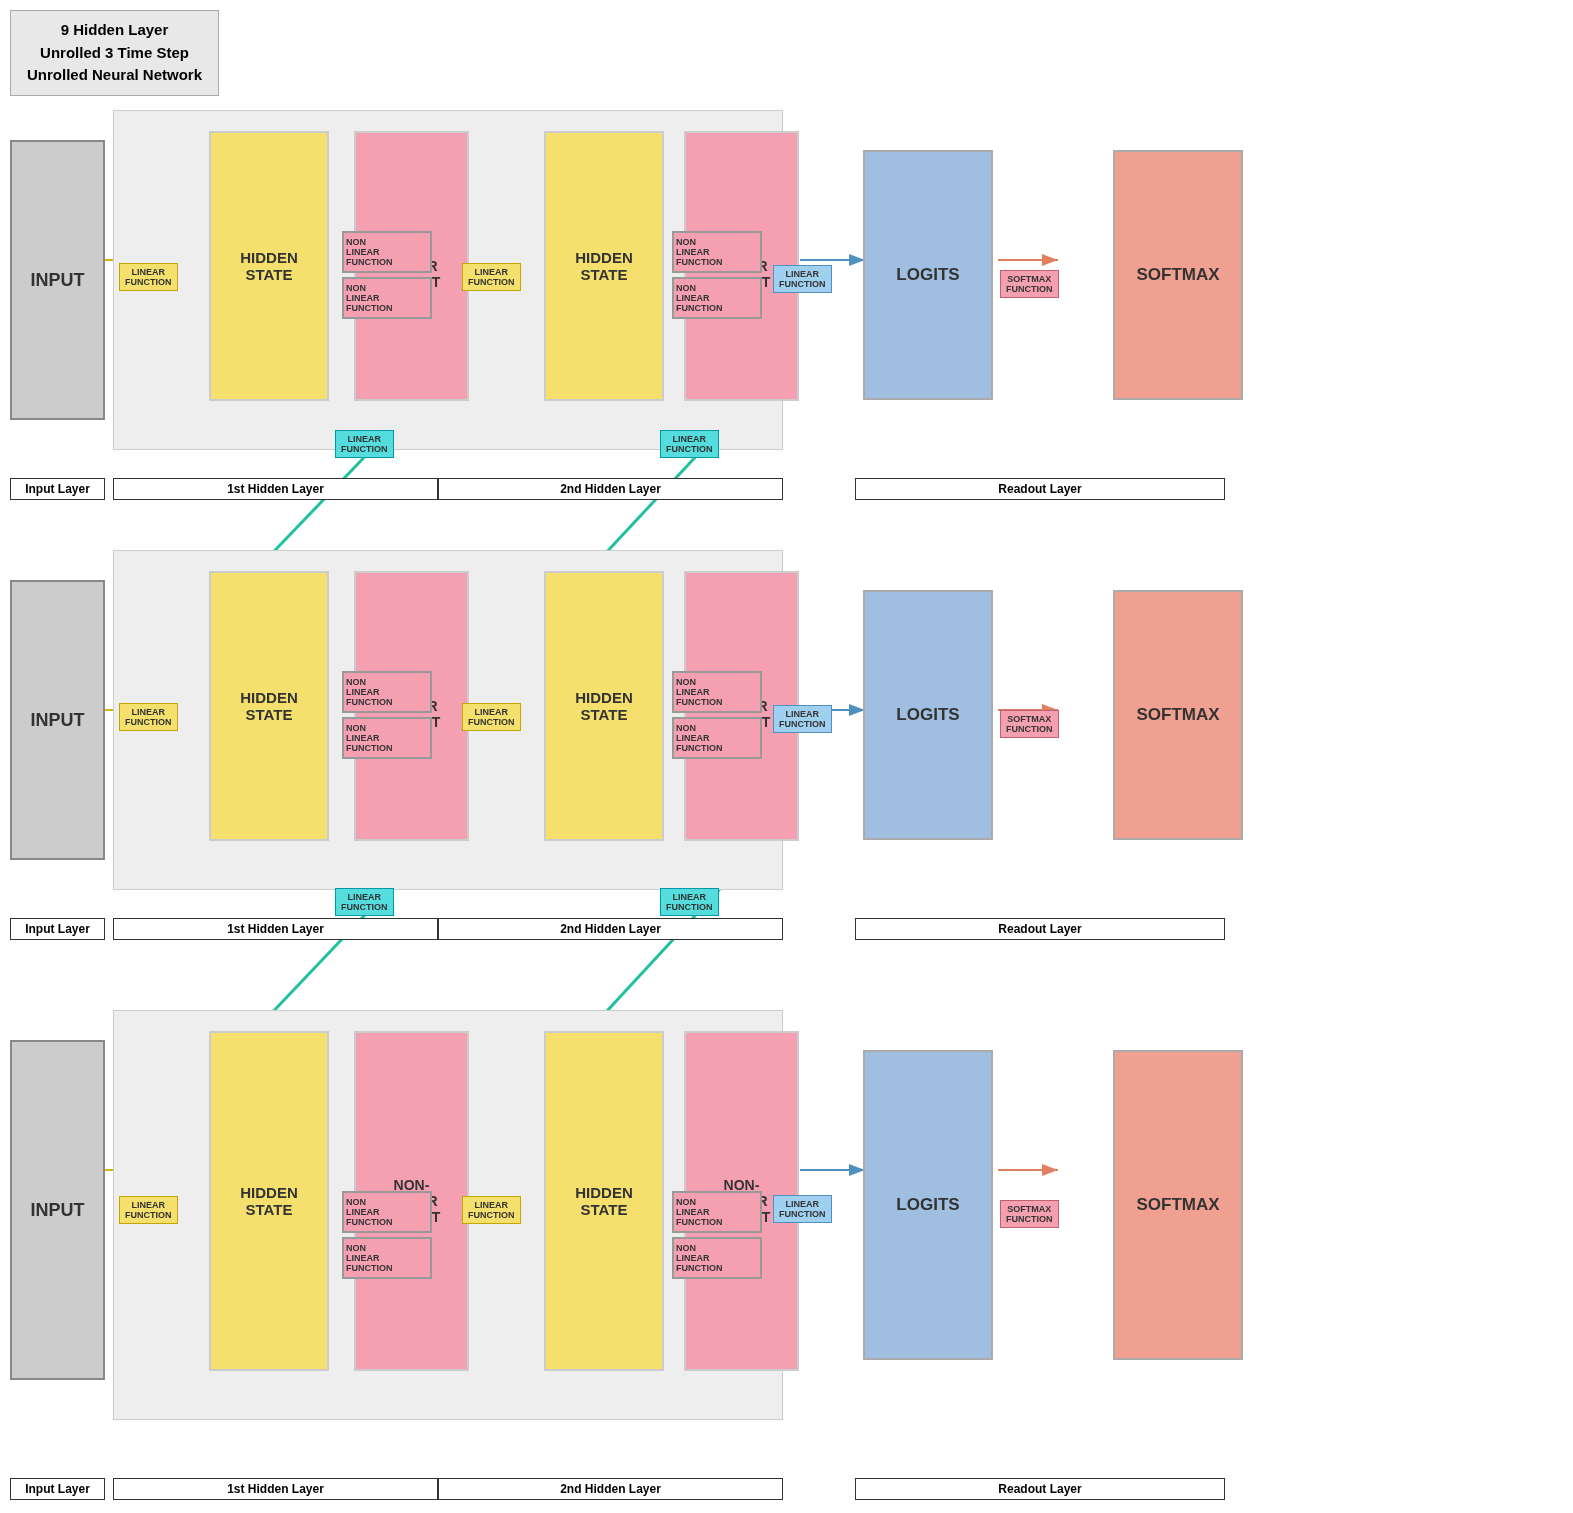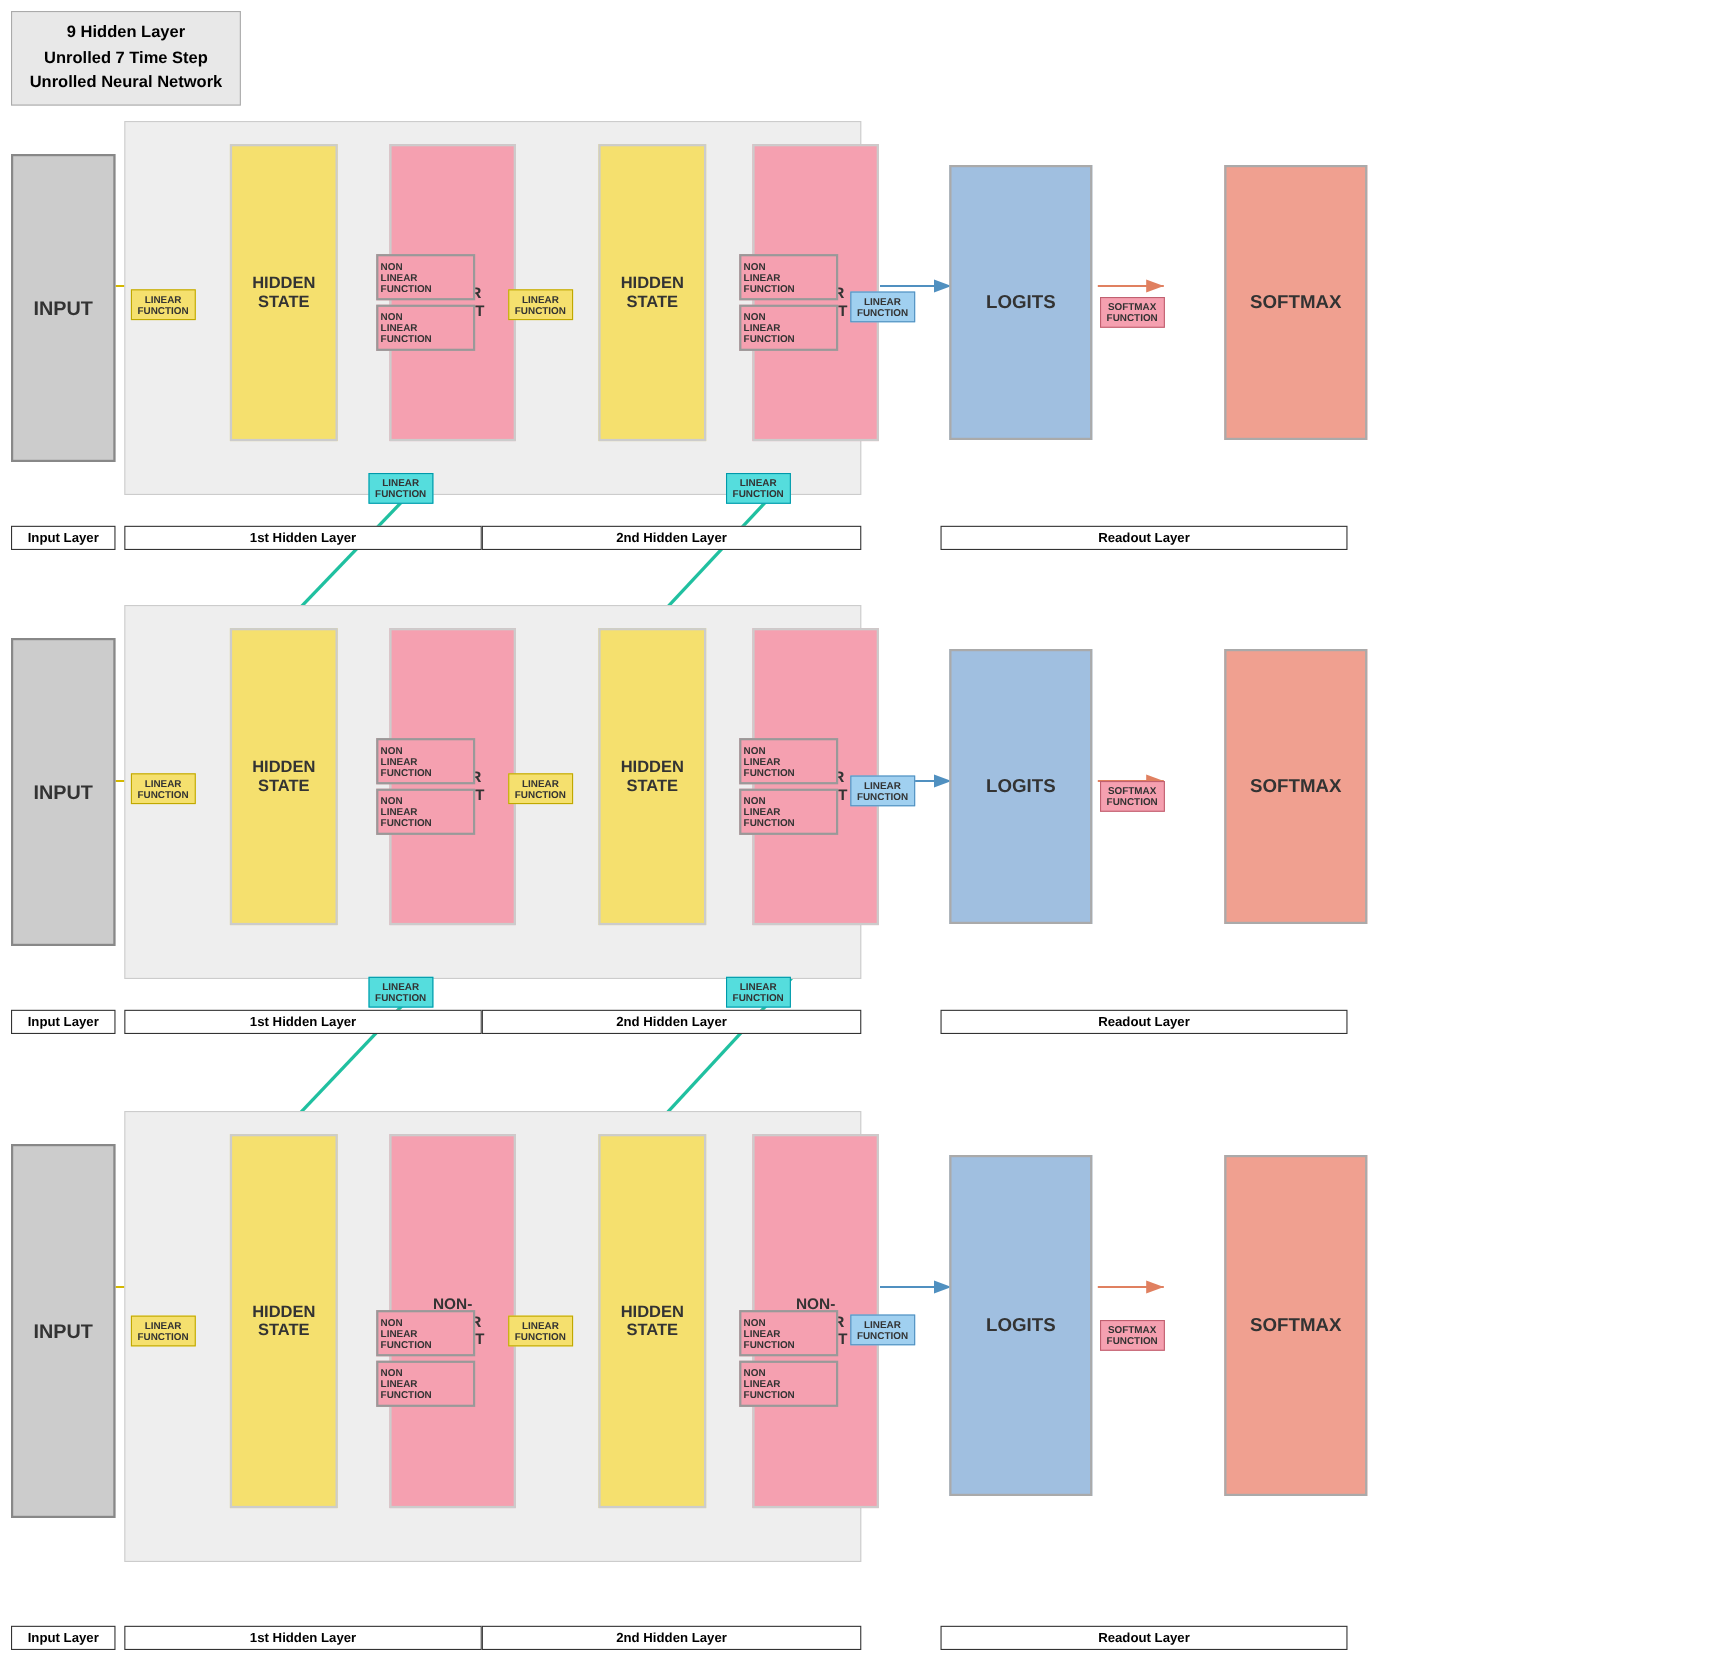--- a/index.html
+++ b/index.html
@@ -50,21 +50,21 @@
       width: 670px;
       height: 340px;
       background: #eeeeee;
       border: 1px solid #ccc;
     }
 
     
     .hidden-state {
       position: absolute;
       top: 20px;
-      width: 98px;
+      width: 120px;
       height: 270px;
       background: #f5e06e;
       border: 2px solid #ccc;
       display: flex;
       align-items: center;
       justify-content: center;
       text-align: center;
       font-weight: bold;
       font-size: 15px;
       color: #333;
@@ -192,21 +192,21 @@
     .arrow-label-softmax {
       background: #f5a0b0;
       border: 1.5px solid #c06070;
     }
   </style>
 </head>
 <body>
 
 <div class="title-box">
   <span>9 Hidden Layer</span><br>
-  <span>Unrolled 7 Time Step</span><br>
+  <span>Unrolled 3 Time Step</span><br>
   <span>Unrolled Neural Network</span>
 </div>
 
 <svg class="arrows-svg">
   <defs>
     <marker id="arrowhead-teal" markerWidth="8" markerHeight="6" refX="8" refY="3" orient="auto">
       <polygon points="0 0, 8 3, 0 6" fill="#20c0a0"></polygon>
     </marker>
     <marker id="arrowhead-yellow" markerWidth="8" markerHeight="6" refX="8" refY="3" orient="auto">
       <polygon points="0 0, 8 3, 0 6" fill="#d4b800"></polygon>

